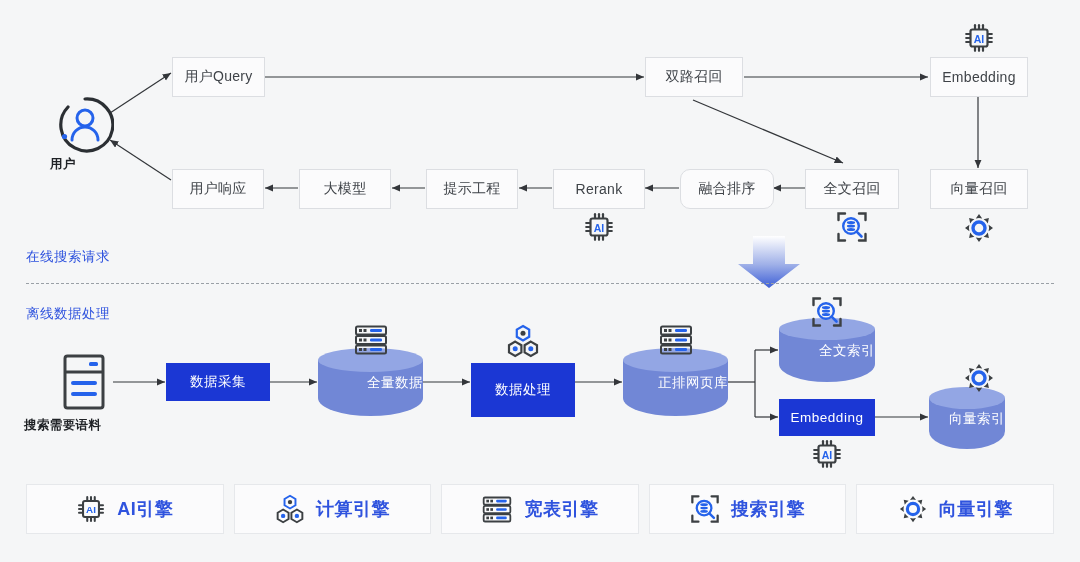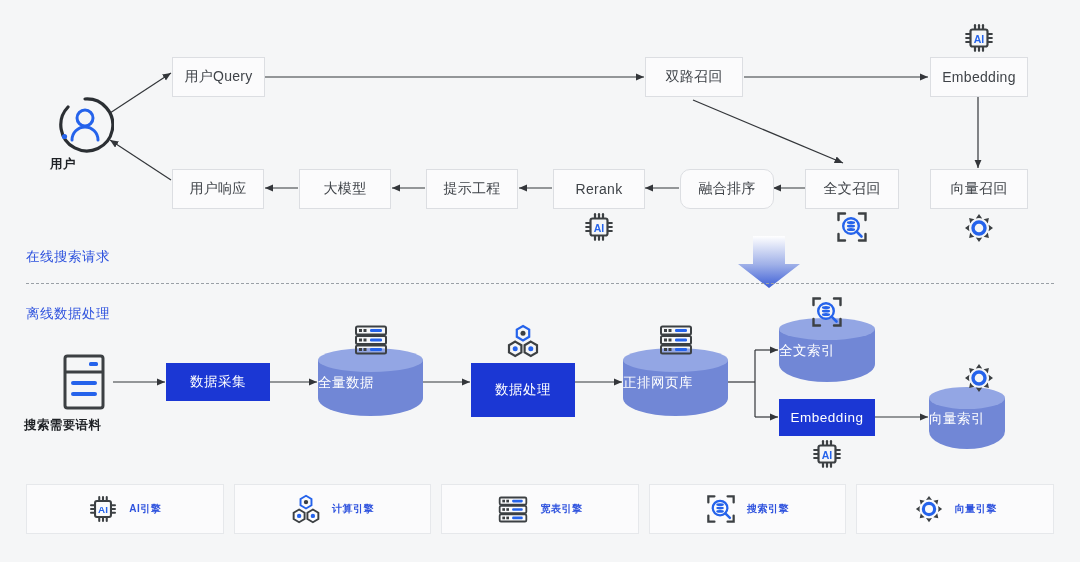--- a/index.html
+++ b/index.html
@@ -41,21 +41,21 @@
     border-bottom-left-radius:50% 18px;
     border-bottom-right-radius:50% 18px;
   }
   .cyl .top{
     position:absolute;left:0;right:0;top:0;height:24px;
     background:#93a6e4;
     border-radius:50%;
   }
   .cyl .lbl{
     position:absolute;left:0;right:0;top:50%;transform:translateY(-46%);
-    text-align:left;color:#fff;font-size:13.5px;letter-spacing:.5px;
+    text-align:right;color:#fff;font-size:13.5px;letter-spacing:.5px;
   }
 
   
   .sect-label{
     position:absolute;color:#2f53de;font-size:13.5px;letter-spacing:.5px;
   }
   .divider{
     position:absolute;left:26px;right:26px;height:0;
     border-top:1.5px dashed #9aa0a6;
   }
@@ -68,21 +68,21 @@
 
   
   .legend{
     position:absolute;left:26px;top:484px;width:1028px;height:50px;
     display:flex;gap:10px;
   }
   .legend-card{
     flex:1;background:#fbfbfc;border:1px solid #e6e8eb;
     display:flex;align-items:center;justify-content:center;gap:11px;
   }
-  .legend-card .lg-txt{color:#2f53de;font-size:10px;font-weight:bold;letter-spacing:.5px;}
+  .legend-card .lg-txt{color:#2f53de;font-size:18px;font-weight:bold;letter-spacing:.5px;}
 
   svg.wires{position:absolute;left:0;top:0;width:1080px;height:562px;pointer-events:none;}
   .ico{display:block;}
 </style>
 </head>
 <body>
 
 <div id="stage">
 
   <svg class="wires" viewBox="0 0 1080 562">

